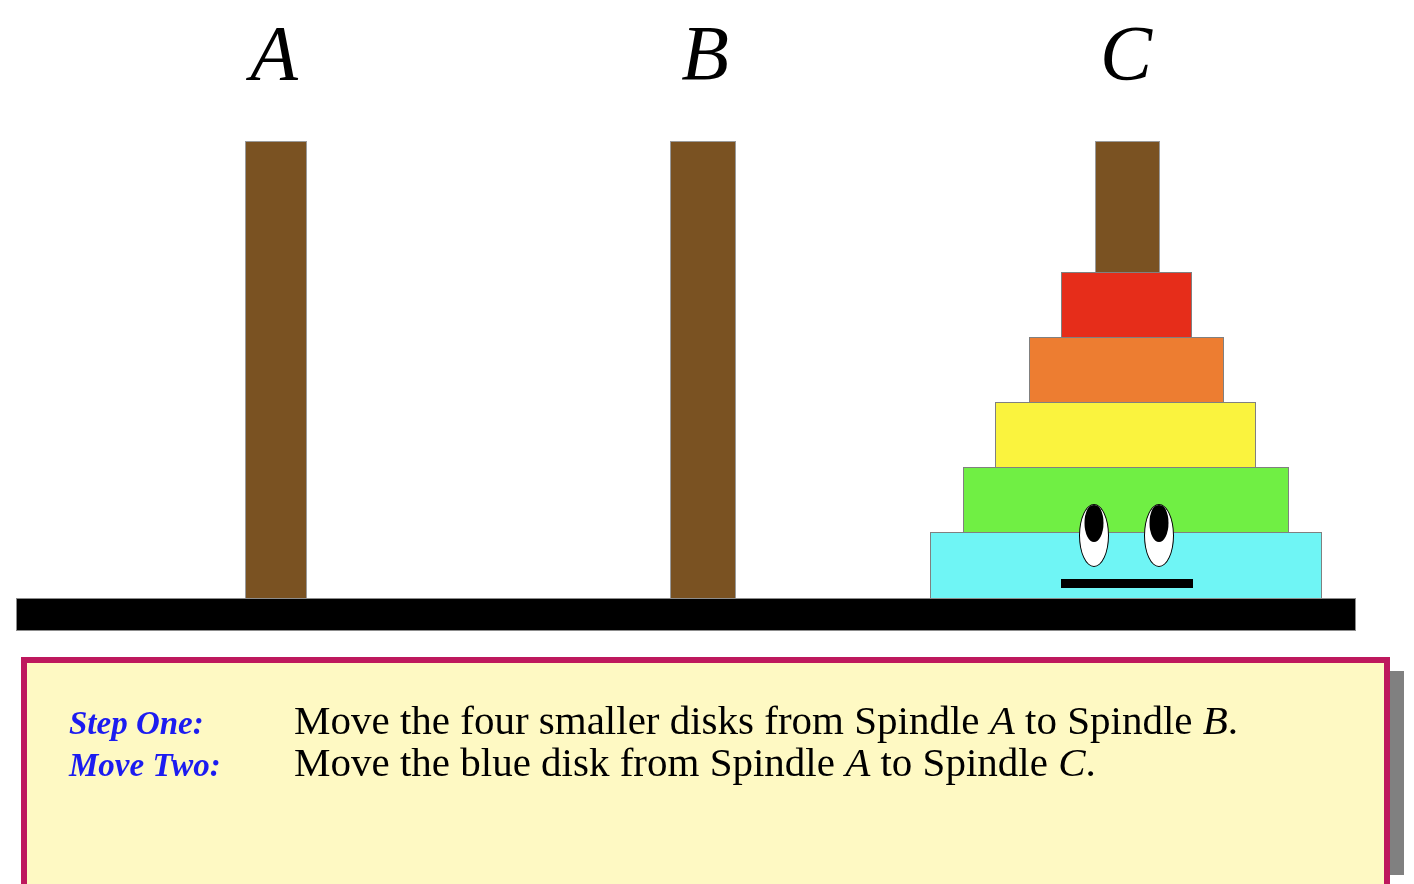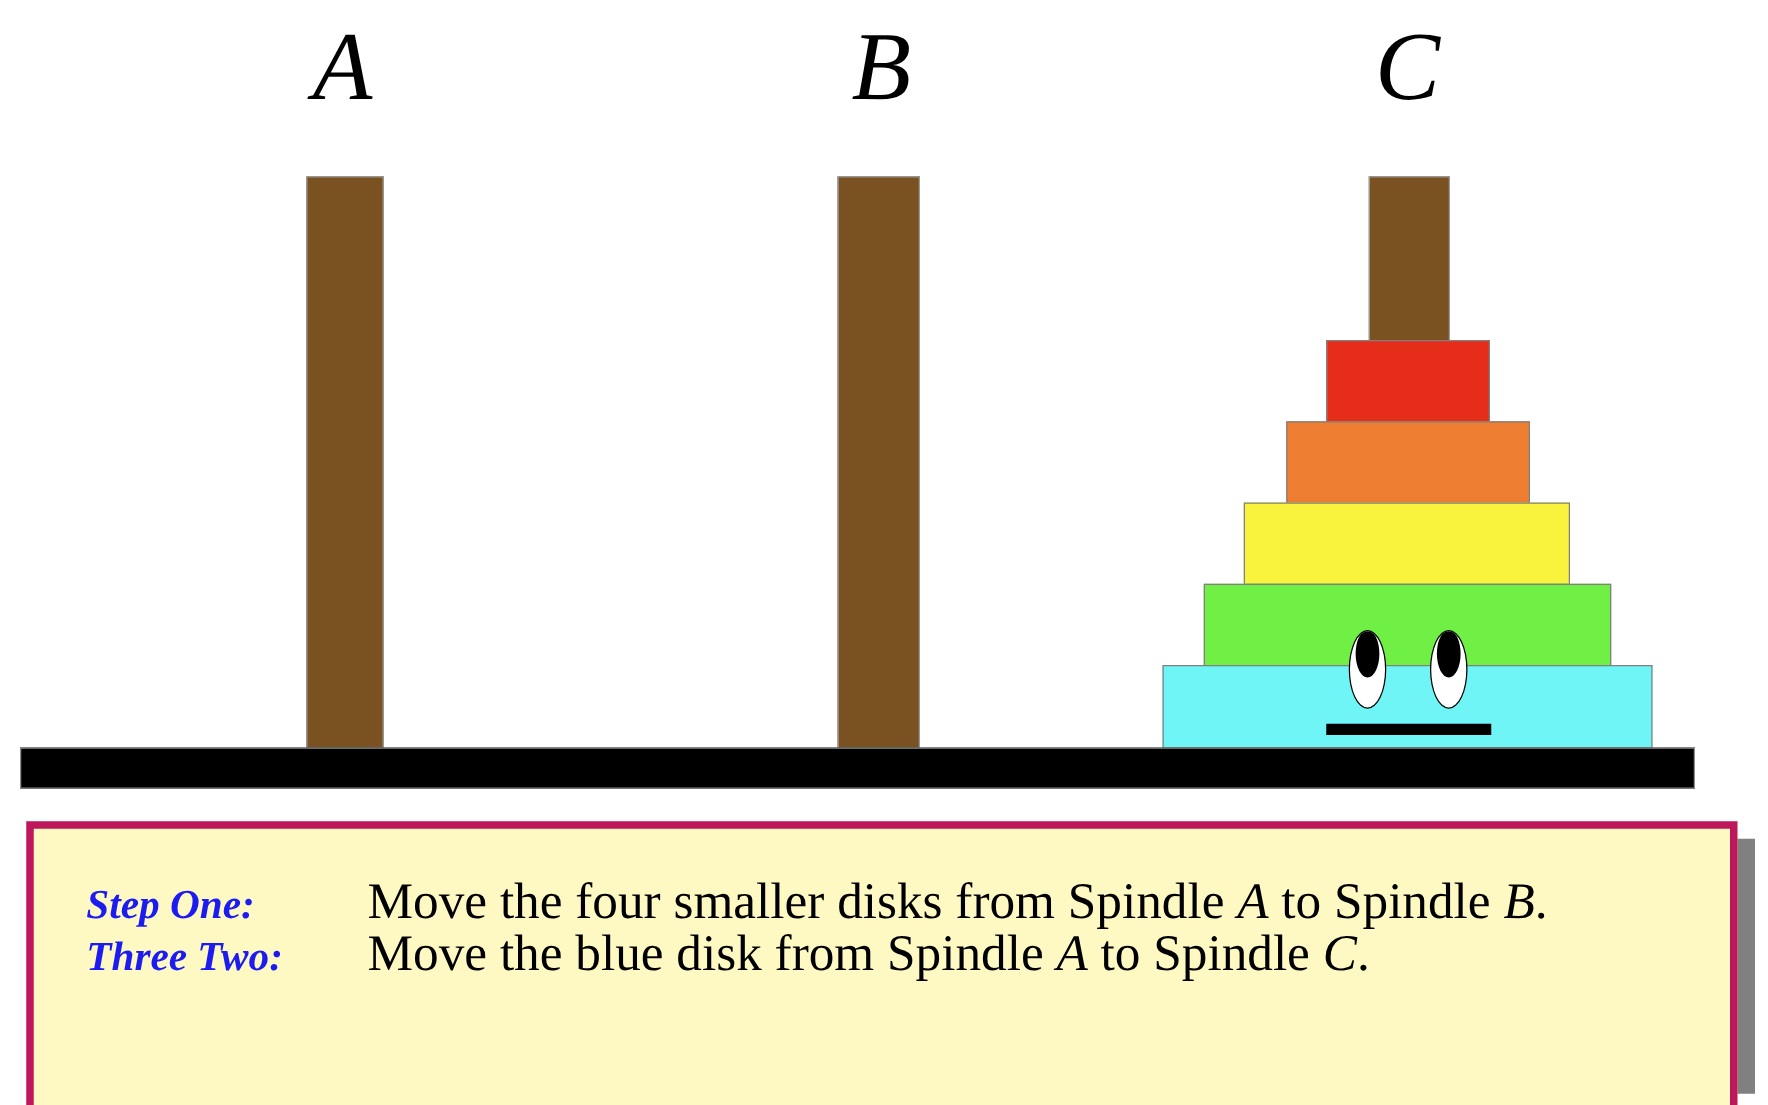--- a/index.html
+++ b/index.html
@@ -162,21 +162,21 @@
   <div id="caption-shadow"></div>
   <div id="caption-box">
     <div id="caption-rows">
 
       <div class="caption-row">
         <span class="step-label">Step One:</span>
         <span class="step-text"><span>Move the four smaller disks from Spindle </span><em>A</em><span> to Spindle </span><em>B</em><span>.</span></span>
       </div>
 
       <div class="caption-row">
-        <span class="step-label">Three Two:</span>
+        <span class="step-label">Move Two:</span>
         <span class="step-text"><span>Move the blue disk from Spindle </span><em>A</em><span> to Spindle </span><em>C</em><span>.</span></span>
       </div>
 
 
     </div>
   </div>
 
 </div>
 
 </body></html>

